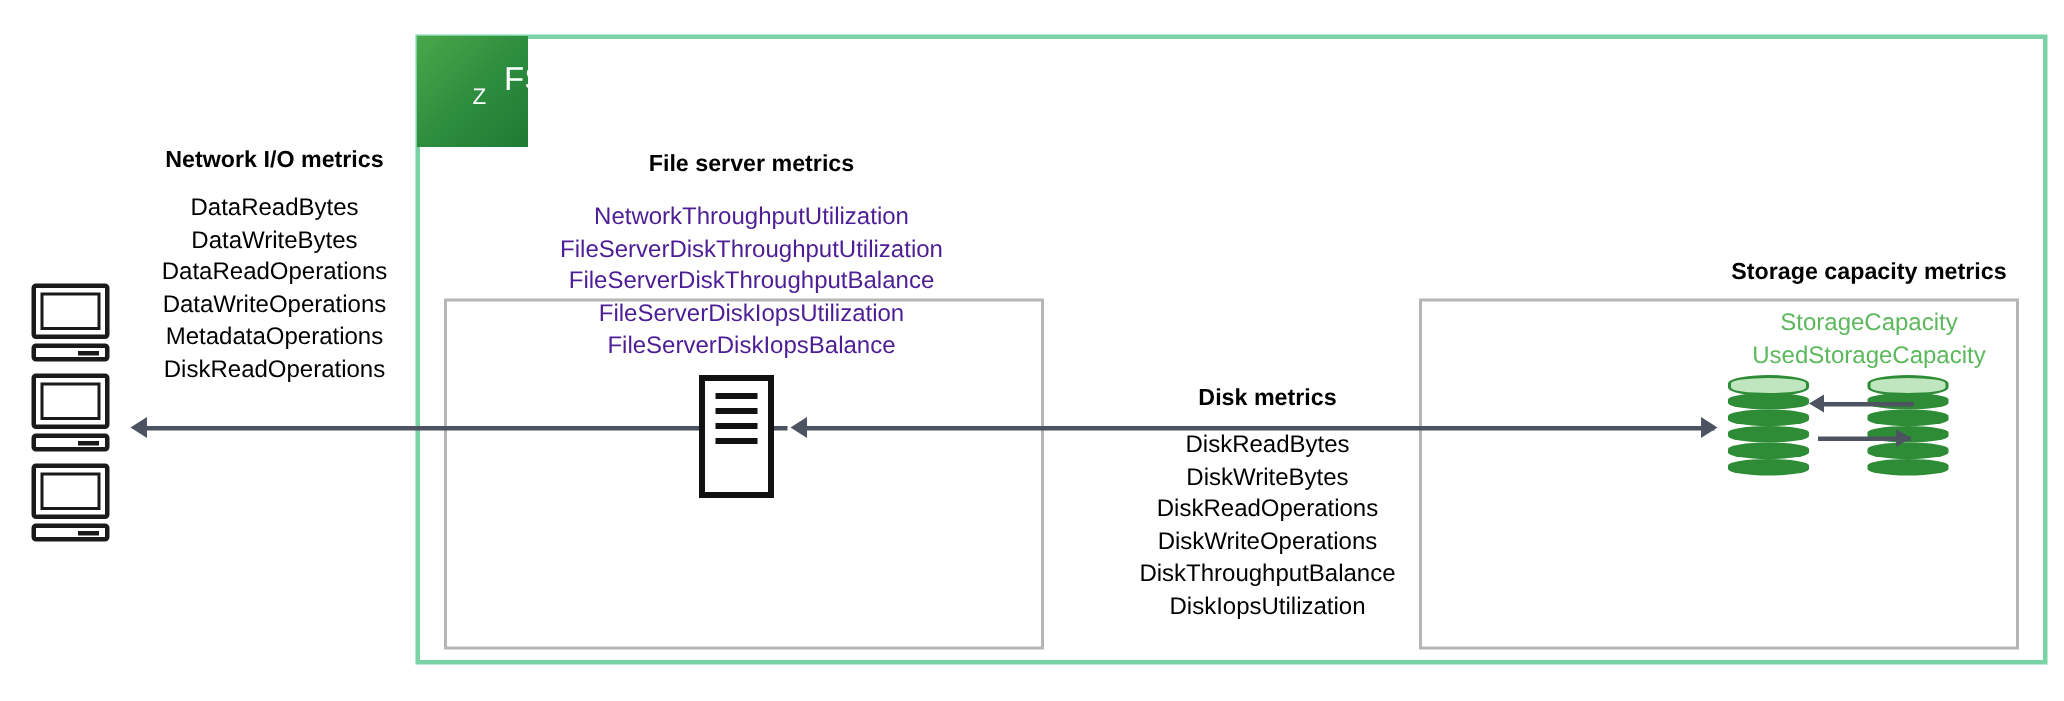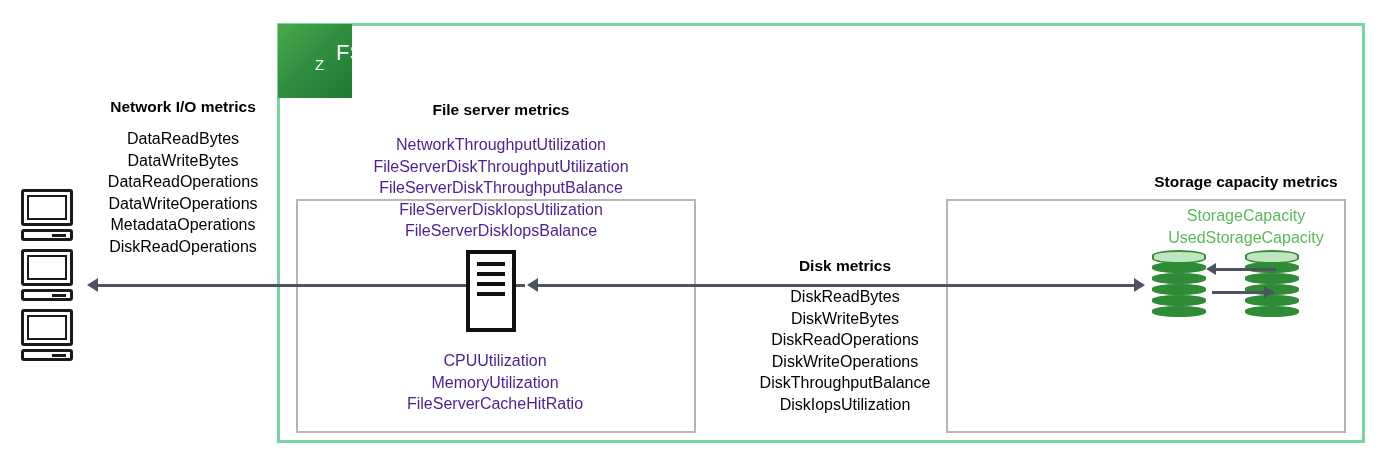--- a/index.html
+++ b/index.html
@@ -342,27 +342,20 @@
     <div class="group-title">File server metrics</div>
     <ul class="metric-list metrics-blue">
       <li>NetworkThroughputUtilization</li>
       <li>FileServerDiskThroughputUtilization</li>
       <li>FileServerDiskThroughputBalance</li>
       <li>FileServerDiskIopsUtilization</li>
       <li>FileServerDiskIopsBalance</li>
     </ul>
   </div>
 
-  <div class="metric-group grp-fileserver-bottom">
-    <ul class="metric-list metrics-blue">
-      <li>CPUUtilization</li>
-      <li>MemoryUtilization</li>
-      <li>FileServerCacheHitRatio</li>
-    </ul>
-  </div>
 
   <div class="metric-group grp-disk">
     <div class="group-title">Disk metrics</div>
     <ul class="metric-list metrics-black">
       <li>DiskReadBytes</li>
       <li>DiskWriteBytes</li>
       <li>DiskReadOperations</li>
       <li>DiskWriteOperations</li>
       <li>DiskThroughputBalance</li>
       <li>DiskIopsUtilization</li>

